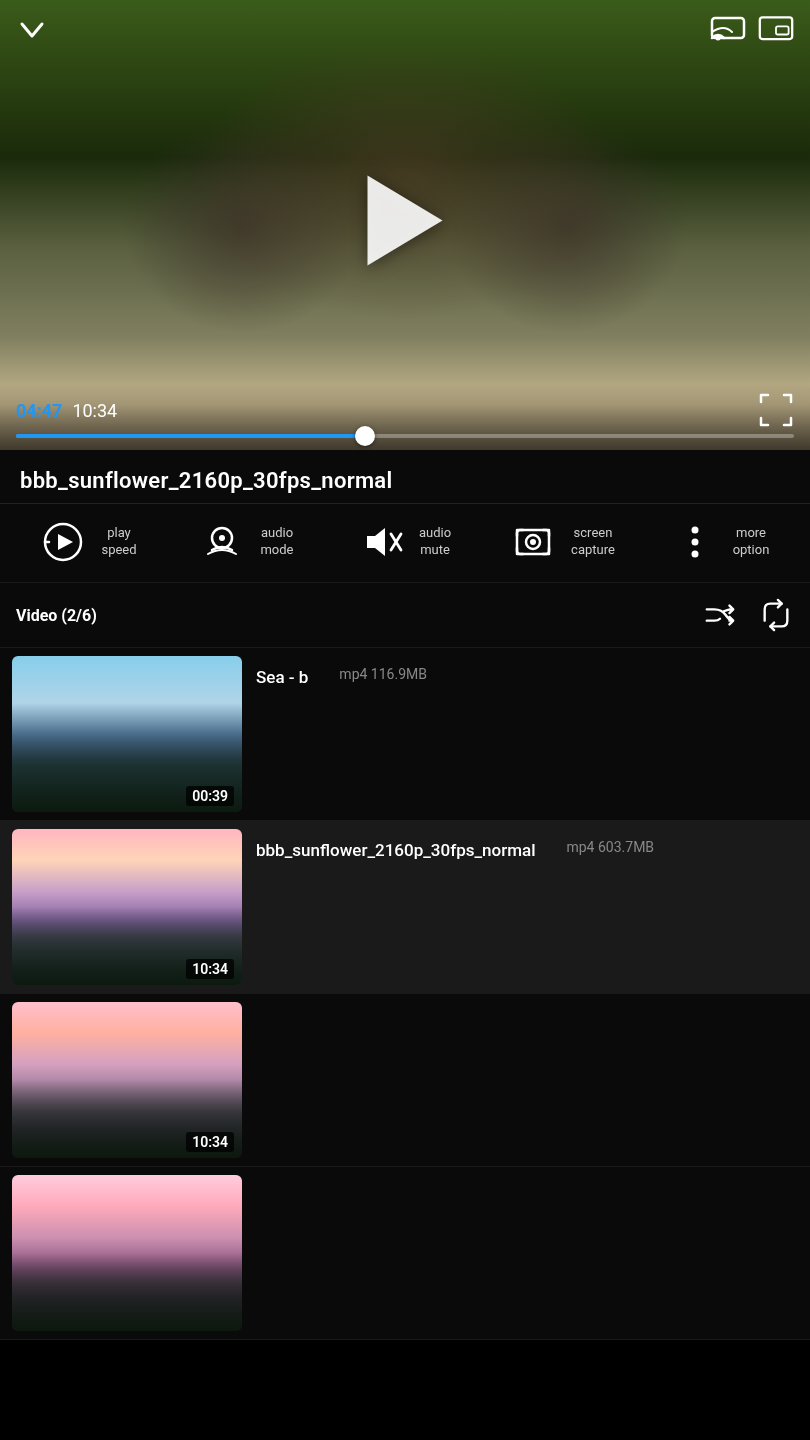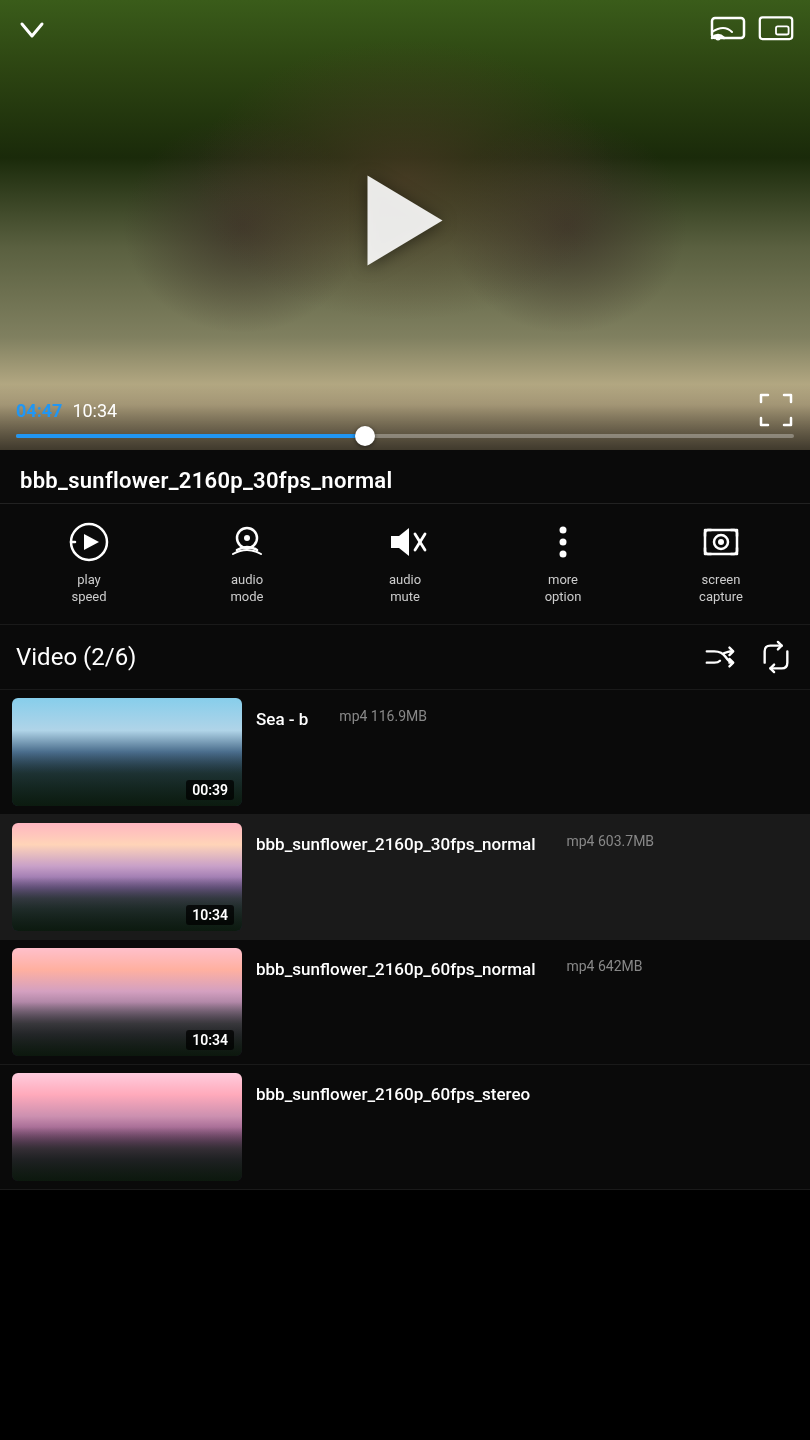--- a/index.html
+++ b/index.html
@@ -130,23 +130,23 @@
     .player-controls-row {
       background: #0a0a0a;
       display: flex;
       justify-content: space-around;
       align-items: center;
       padding: 16px 10px 18px;
       border-bottom: 1px solid #1a1a1a;
     }
     .ctrl-item {
       display: flex;
-      flex-direction: column;
+      flex-direction: row;
       align-items: center;
-      gap: 8px;
+      gap: 16px;
       cursor: pointer;
       flex: 1;
       justify-content: center;
     }
     .ctrl-icon {
       width: 44px; height: 44px;
       display: flex; align-items: center; justify-content: center;
     }
     .ctrl-label {
       font-size: 13px;
@@ -158,22 +158,22 @@
     
     .playlist-header {
       background: #0a0a0a;
       padding: 14px 16px;
       display: flex;
       align-items: center;
       justify-content: space-between;
       border-bottom: 1px solid #1a1a1a;
     }
     .playlist-title {
-      font-size: 24px;
-      font-weight: 400;
+      font-size: 16px;
+      font-weight: 700;
     }
     .playlist-icons {
       display: flex; gap: 20px;
     }
     .playlist-icon-btn {
       width: 36px; height: 36px;
       display: flex; align-items: center; justify-content: center;
       cursor: pointer;
     }
 
@@ -182,21 +182,21 @@
     .video-item {
       display: flex;
       align-items: stretch;
       padding: 8px 12px;
       border-bottom: 1px solid #1a1a1a;
       cursor: pointer;
     }
     .video-item.active { background: #1a1a1a; }
     .video-thumb {
       width: 230px;
-      height: 108px;
+      height: 156px;
       border-radius: 6px;
       overflow: hidden;
       position: relative;
       flex-shrink: 0;
     }
     .thumb-bg-sea {
       width: 100%; height: 100%;
       background: linear-gradient(180deg, #87ceeb 0%, #b0d4e8 30%, #4a6d8c 50%, #2a4060 70%, #1a2a40 100%);
     }
     .thumb-bg-sunflower {
@@ -340,42 +340,42 @@
         <line x1="32" y1="14" x2="42" y2="30" stroke="white" stroke-width="2.8" stroke-linecap="round"></line>
         <line x1="42" y1="14" x2="32" y2="30" stroke="white" stroke-width="2.8" stroke-linecap="round"></line>
       </svg>
     </div>
     <span class="ctrl-label">audio<br>mute</span>
   </div>
 
 
   <div class="ctrl-item">
     <div class="ctrl-icon">
-      <svg viewBox="0 0 44 44" width="44" height="44" fill="white">
-        <circle cx="22" cy="10" r="3.5"></circle>
-        <circle cx="22" cy="22" r="3.5"></circle>
-        <circle cx="22" cy="34" r="3.5"></circle>
-      </svg>
-    </div>
-    <span class="ctrl-label">more<br>option</span>
-  </div>
-
-  <div class="ctrl-item">
-    <div class="ctrl-icon">
       <svg viewBox="0 0 44 44" width="44" height="44" fill="none">
         <rect x="6" y="10" width="32" height="24" rx="3" stroke="white" stroke-width="2.5"></rect>
         <circle cx="22" cy="22" r="7" stroke="white" stroke-width="2.5"></circle>
         <circle cx="22" cy="22" r="3" fill="white"></circle>
         <polyline points="6,16 6,10 12,10" stroke="white" stroke-width="2.5" fill="none" stroke-linecap="round" stroke-linejoin="round"></polyline>
         <polyline points="38,16 38,10 32,10" stroke="white" stroke-width="2.5" fill="none" stroke-linecap="round" stroke-linejoin="round"></polyline>
         <polyline points="6,28 6,34 12,34" stroke="white" stroke-width="2.5" fill="none" stroke-linecap="round" stroke-linejoin="round"></polyline>
         <polyline points="38,28 38,34 32,34" stroke="white" stroke-width="2.5" fill="none" stroke-linecap="round" stroke-linejoin="round"></polyline>
       </svg>
     </div>
     <span class="ctrl-label">screen<br>capture</span>
+  </div>
+
+  <div class="ctrl-item">
+    <div class="ctrl-icon">
+      <svg viewBox="0 0 44 44" width="44" height="44" fill="white">
+        <circle cx="22" cy="10" r="3.5"></circle>
+        <circle cx="22" cy="22" r="3.5"></circle>
+        <circle cx="22" cy="34" r="3.5"></circle>
+      </svg>
+    </div>
+    <span class="ctrl-label">more<br>option</span>
   </div>
 
 </div>
 
 <div class="playlist-header">
   <span class="playlist-title">Video (2/6)</span>
   <div class="playlist-icons">
     <div class="playlist-icon-btn">
       <svg viewBox="0 0 36 36" width="34" height="34" fill="none">
         <path d="M4 12 L12 12 Q20 12 24 18 Q28 24 32 24 L28 24" stroke="white" stroke-width="2.5" fill="none" stroke-linecap="round"></path>
@@ -421,29 +421,22 @@
       <div class="video-meta">mp4  603.7MB</div>
     </div>
   </div>
 
   <div class="video-item">
     <div class="video-thumb">
       <div class="thumb-bg-sunflower2"></div>
       <div class="thumb-trees"></div>
       <span class="thumb-duration">10:34</span>
     </div>
-    <div class="video-info">
-      <div class="video-name">bbb_sunflower_2160p_60fps_normal</div>
-      <div class="video-meta">mp4  642MB</div>
-    </div>
   </div>
 
   <div class="video-item">
     <div class="video-thumb">
       <div class="thumb-bg-sunflower3"></div>
       <div class="thumb-trees"></div>
     </div>
-    <div class="video-info">
-      <div class="video-name">bbb_sunflower_2160p_60fps_stereo</div>
-    </div>
   </div>
 
 </div>
 
 </body></html>

